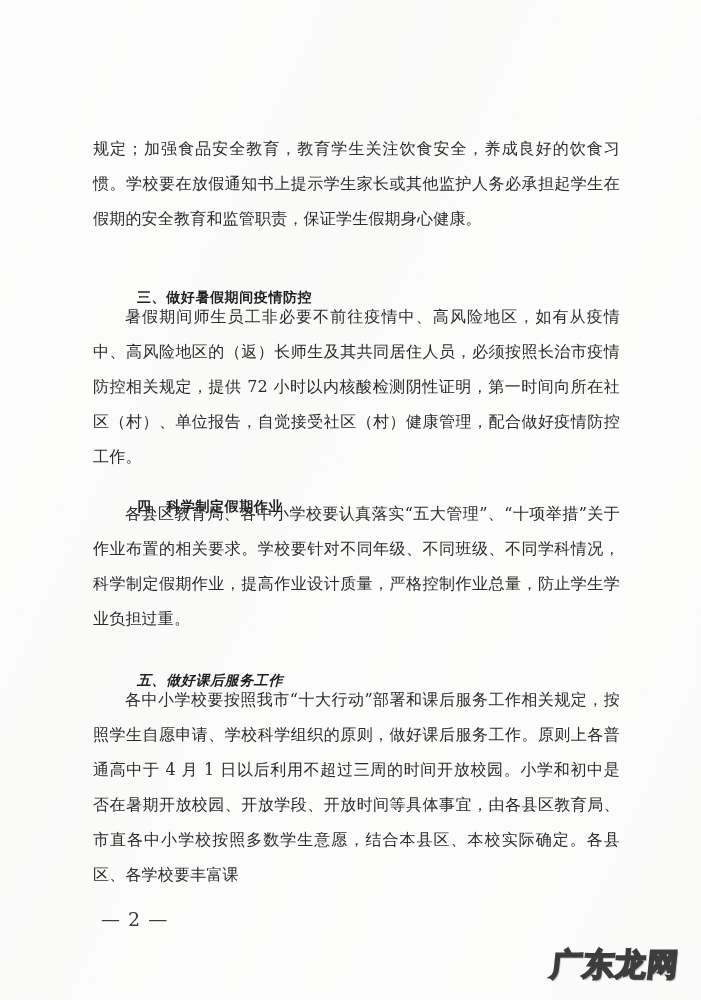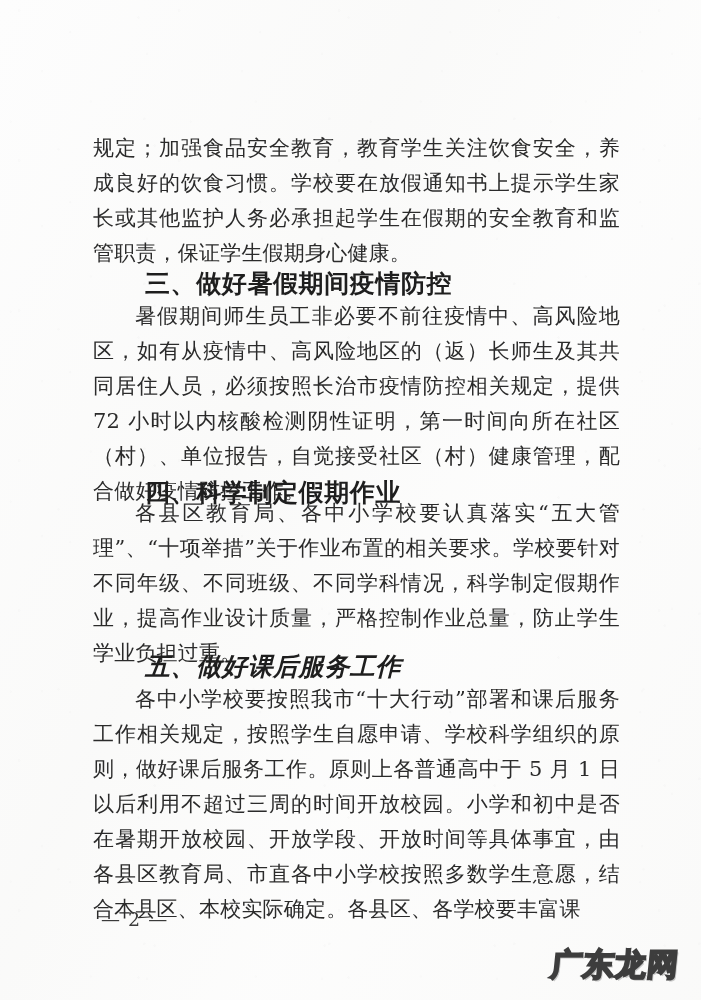--- a/index.html
+++ b/index.html
@@ -54,43 +54,43 @@
 
   .content {
     position: absolute;
     left: 93px;
     top: 0;
     width: 527px;
   }
 
   .body-line-block {
     font-family: "DejaVu Serif", "Liberation Serif", serif;
-    font-size: 21px;
+    font-size: 16px;
     line-height: 35px;
     color: #2b2b2b;
     text-align: justify;
     text-justify: inter-character;
     letter-spacing: 0.2px;
     -webkit-font-smoothing: antialiased;
   }
   .para {
     margin: 0;
     text-indent: 2em;
   }
   .para.no-indent {
     text-indent: 0;
   }
 
   .heading {
     font-family: "DejaVu Sans", "Liberation Sans", sans-serif;
-    font-size: 25px;
+    font-size: 14px;
     line-height: 35px;
     font-weight: bold;
     color: #1e1e1e;
-    margin: 2px;
+    margin: 16px;
     text-indent: 2em;
     letter-spacing: 0.6px;
   }
 
   
   .blk { position: absolute; left: 0; width: 527px; }
   #para-1        { top: 131px; }
   #heading-3     { top: 264px; }
   #para-2        { top: 299px; }
   #heading-4     { top: 473px; }
@@ -152,21 +152,21 @@
 
     <div class="blk" id="para-3">
       <p class="body-line-block para">各县区教育局、各中小学校要认真落实“五大管理”、“十项举措”关于作业布置的相关要求。学校要针对不同年级、不同班级、不同学科情况，科学制定假期作业，提高作业设计质量，严格控制作业总量，防止学生学业负担过重。</p>
     </div>
 
     <div class="blk" id="heading-5">
       <h2 class="heading">五、做好课后服务工作</h2>
     </div>
 
     <div class="blk" id="para-4">
-      <p class="body-line-block para">各中小学校要按照我市“十大行动”部署和课后服务工作相关规定，按照学生自愿申请、学校科学组织的原则，做好课后服务工作。原则上各普通高中于 5 月 1 日以后利用不超过三周的时间开放校园。小学和初中是否在暑期开放校园、开放学段、开放时间等具体事宜，由各县区教育局、市直各中小学校按照多数学生意愿，结合本县区、本校实际确定。各县区、各学校要丰富课</p>
+      <p class="body-line-block para">各中小学校要按照我市“十大行动”部署和课后服务工作相关规定，按照学生自愿申请、学校科学组织的原则，做好课后服务工作。原则上各普通高中于 4 月 1 日以后利用不超过三周的时间开放校园。小学和初中是否在暑期开放校园、开放学段、开放时间等具体事宜，由各县区教育局、市直各中小学校按照多数学生意愿，结合本县区、本校实际确定。各县区、各学校要丰富课</p>
     </div>
 
   </div>
 
   <div class="page-number">— 2 —</div>
 
   <div class="watermark">广东龙网</div>
 
   <div class="scan-noise"></div>
 

